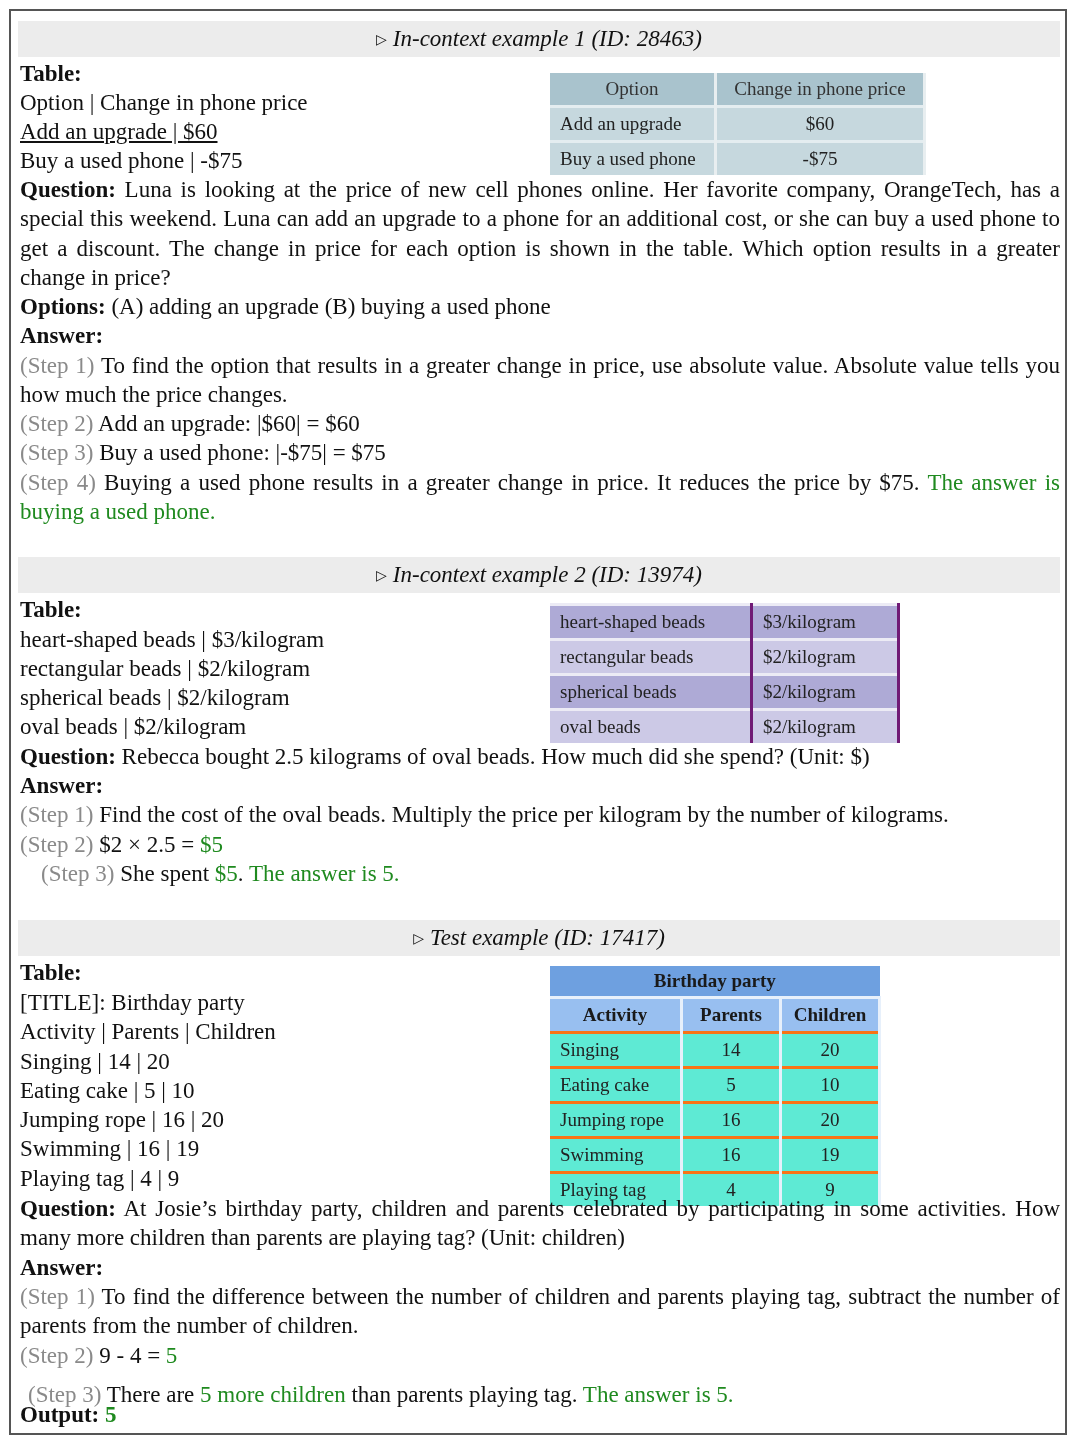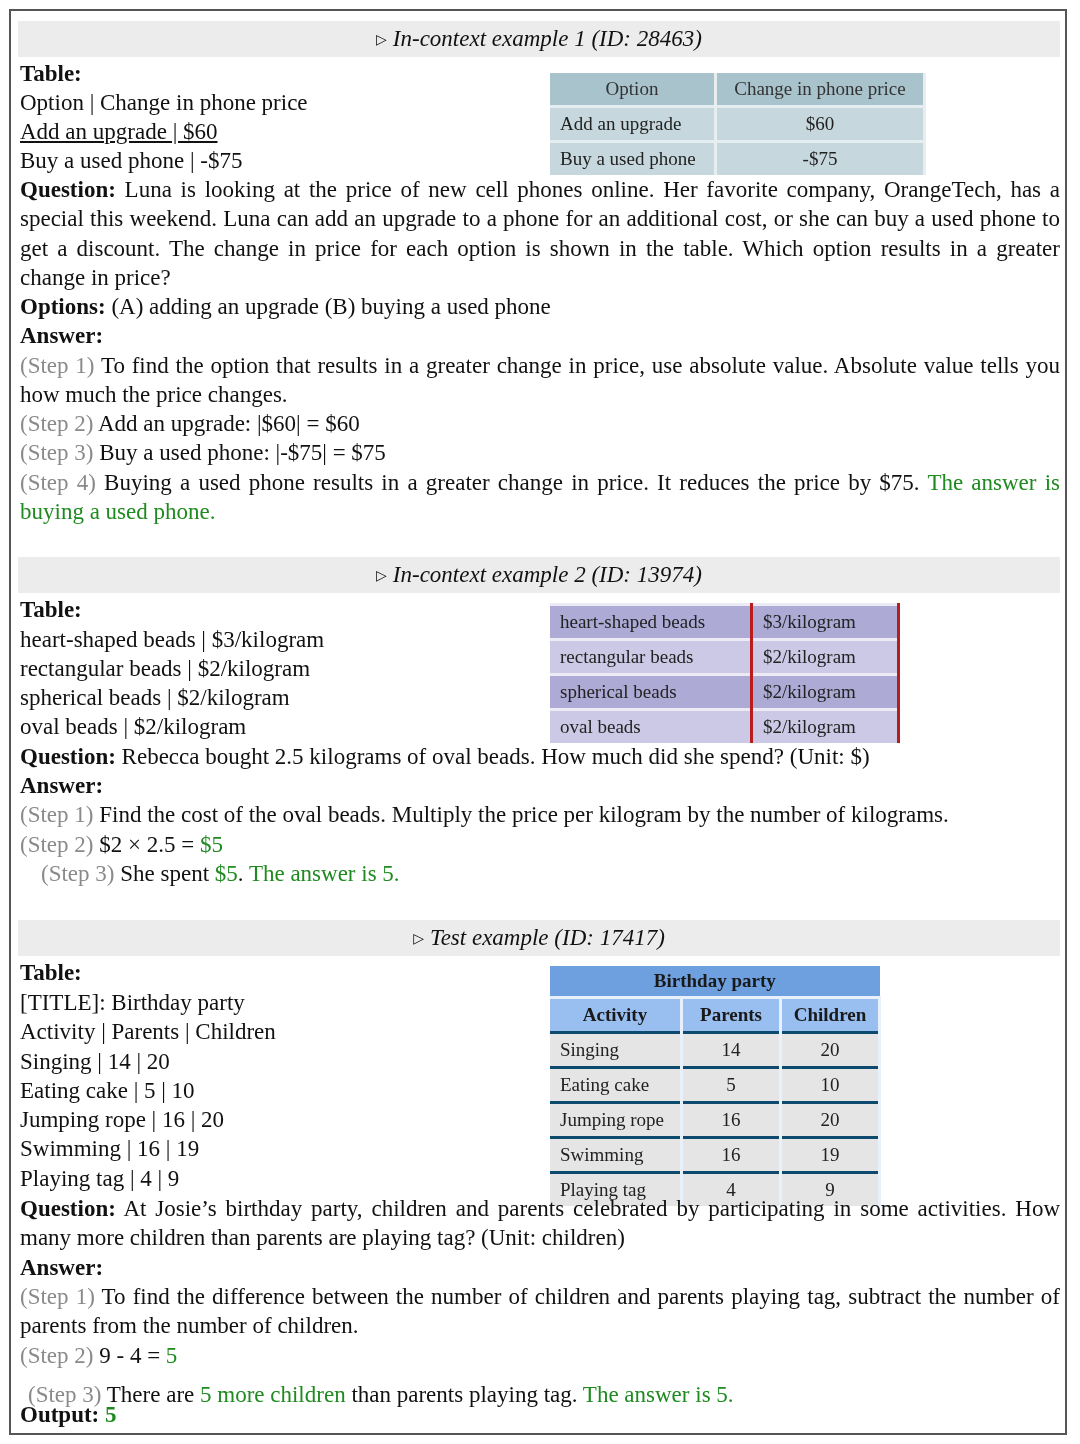--- a/index.html
+++ b/index.html
@@ -16,27 +16,27 @@
   .b { font-weight: bold; }
   .step { color: #8a8a8a; }
   .green { color: #1f8a1f; }
   table.t { position: absolute; border-collapse: collapse; font-size: 19px; }
   table.t td, table.t th { padding: 0 10px; height: 32px; font-weight: normal; }
   
   .t1 th { background: #a9c3cd; border-right: 3px solid #e8eef0; text-align: center; color: #333; }
   .t1 td { background: #c6d8de; border-top: 3px solid #e4edf0; border-right: 3px solid #e8eef0; color: #222; }
   .t1 td.c { text-align: center; }
   
-  .t2 td { border-right: 3px solid #b91c1c; border-top: 3px solid #ecebf5; color: #222; height: 31px; }
+  .t2 td { border-right: 3px solid #701a75; border-top: 3px solid #ecebf5; color: #222; height: 31px; }
   .t2 tr.dark td { background: #aeaad6; }
   .t2 tr.light td { background: #ccc9e6; }
   
   .t3 th.title { background: #6ea0e0; text-align: center; font-weight: bold; height: 30px; color: #1a1a1a; }
   .t3 th.hd { background: #98bff0; font-weight: bold; text-align: center; border-top: 3px solid #e7f0fb; border-right: 3px solid #e7f0fb; color: #1a1a1a; }
-  .t3 td { background: #e5e5e5; border-top: 3px solid #0c4a6e; border-right: 3px solid #e7f0fb; color: #222; height: 29px; }
+  .t3 td { background: #5eead4; border-top: 3px solid #f97316; border-right: 3px solid #e7f0fb; color: #222; height: 29px; }
   .t3 td.c { text-align: center; }
 </style>
 </head>
 <body>
 
 <div class="frame">
 
   <div class="section" style="top:10px; height:520px;">
     <div class="sec-header"><span class="tri">▷</span><span>In-context example 1 (ID: 28463)</span></div>
 

